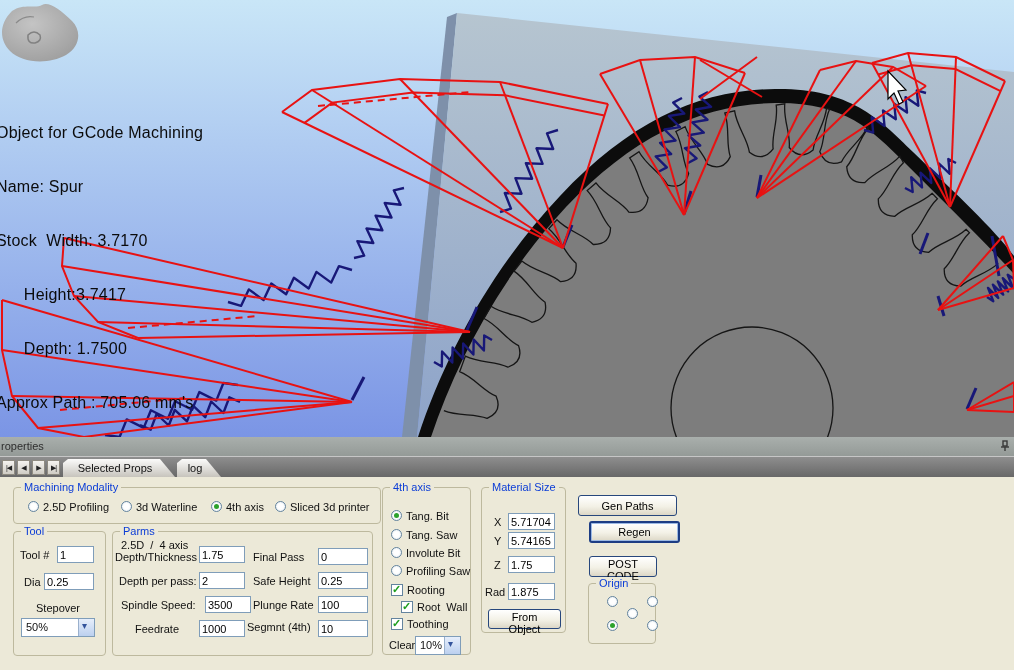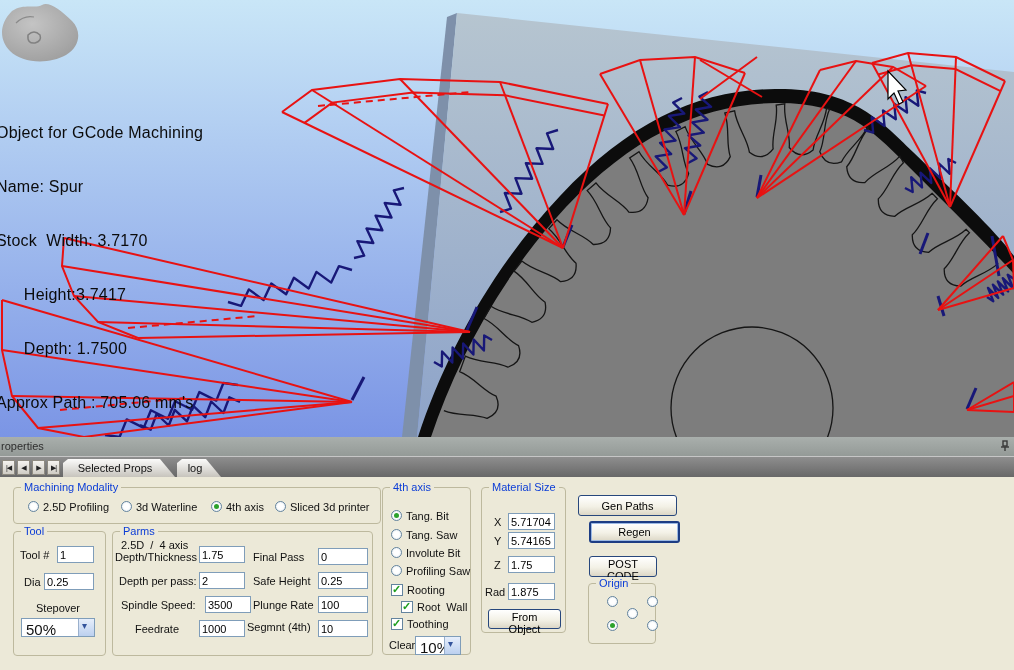--- a/index.html
+++ b/index.html
@@ -17,21 +17,21 @@
   .tab{position:absolute;bottom:0;height:18px;background:linear-gradient(#fbfbfa,#c7c4bd);clip-path:polygon(0 100%,0 4px,5px 0,calc(100% - 15px) 0,100% 100%);font-size:11px;color:#111;text-align:center;line-height:18px;padding:0 16px 0 8px;box-sizing:border-box;}
   .tab.active{height:21px;background:linear-gradient(#ffffff,#f4f2ec);font-weight:bold;line-height:21px;}
   
   #content{position:absolute;left:0;top:477px;width:1014px;height:193px;background:#ece9d8;font-size:11px;color:#111;}
   .gb{position:absolute;border:1px solid #bdb99e;border-radius:4px;box-sizing:border-box;}
   .gb-title{position:absolute;top:-7px;left:7px;background:#ece9d8;padding:0 3px;color:#0b3cd6;font-size:11px;white-space:nowrap;}
   .lbl{position:absolute;white-space:pre;}
   .lbl.r{text-align:left;}
   input.xp{position:absolute;height:17px;box-sizing:border-box;border:1px solid #7f9db9;background:#fff;font-family:"Liberation Sans",sans-serif;font-size:11px;padding:3px 2px;color:#000;}
   .select{position:absolute;height:19px;box-sizing:border-box;border:1px solid #7f9db9;background:#fff;}
-  .sel-val{position:absolute;left:4px;top:2px;font-size:15px;}
+  .sel-val{position:absolute;left:4px;top:2px;font-size:11px;}
   .sel-btn{position:absolute;right:0;top:0;bottom:0;width:15px;background:linear-gradient(#e6eefb,#bcd0ef);border-left:1px solid #9ab0cc;}
   .sel-btn::after{content:"▾";position:absolute;left:3px;top:1px;font-size:10px;color:#34549c;}
   .radio{position:absolute;width:11px;height:11px;border:1px solid #64849e;border-radius:50%;background:radial-gradient(#ffffff 40%,#dfe8ef);box-sizing:border-box;}
   .radio.on::after{content:"";position:absolute;left:2px;top:2px;width:5px;height:5px;border-radius:50%;background:#2ca22c;}
   .cb{position:absolute;width:12px;height:12px;border:1px solid #64849e;background:#fff;box-sizing:border-box;}
   .cb.on::after{content:"✓";position:absolute;left:0px;top:-2px;font-size:11px;font-weight:bold;color:#1f9e1f;}
   .xp-btn{position:absolute;box-sizing:border-box;border:1px solid #27477c;border-radius:3px;background:linear-gradient(#ffffff,#f3f1e6 55%,#dcd7c6);font-family:"Liberation Sans",sans-serif;font-size:11px;color:#000;text-align:center;}
   .xp-btn.focus{border:2px solid #1d3d84;box-shadow:inset 0 0 0 1px #9cb9e4;}
 </style>
 </head>

